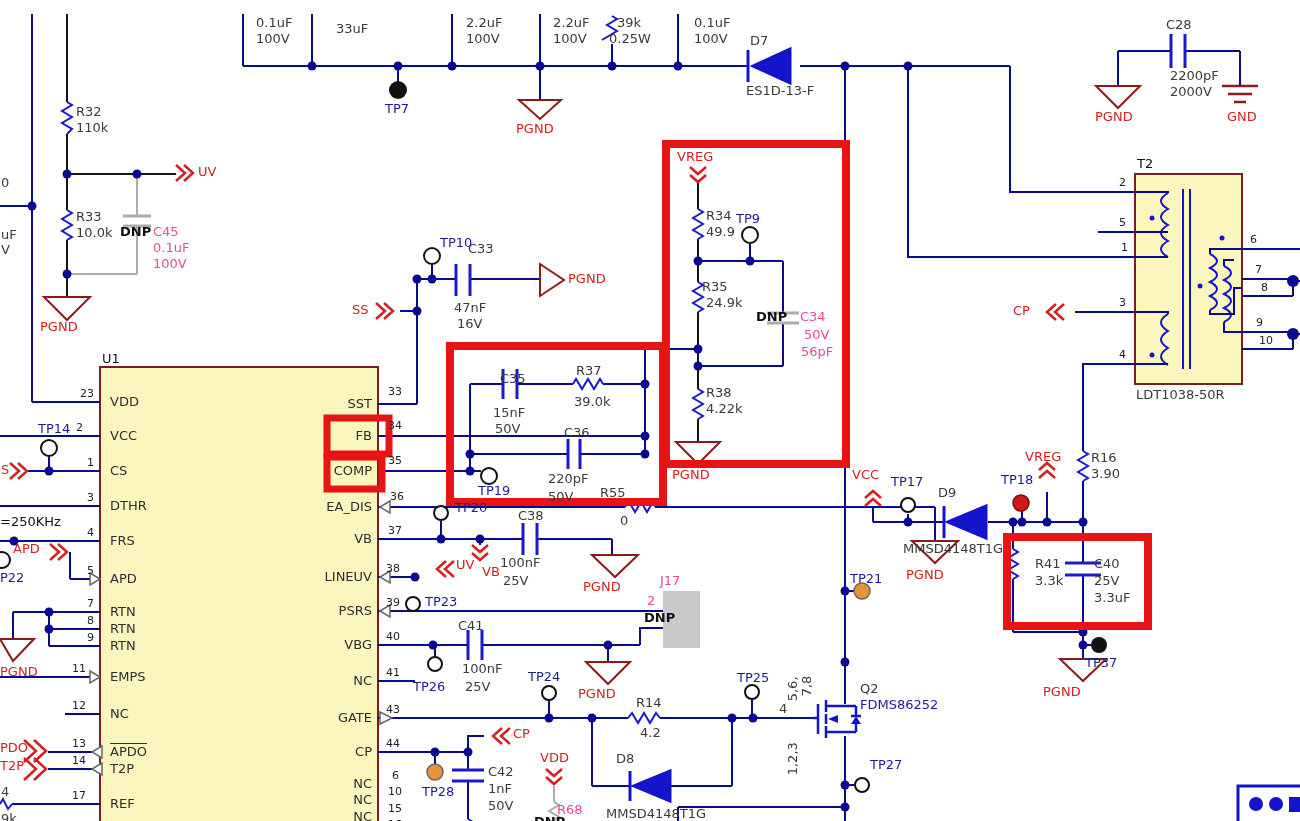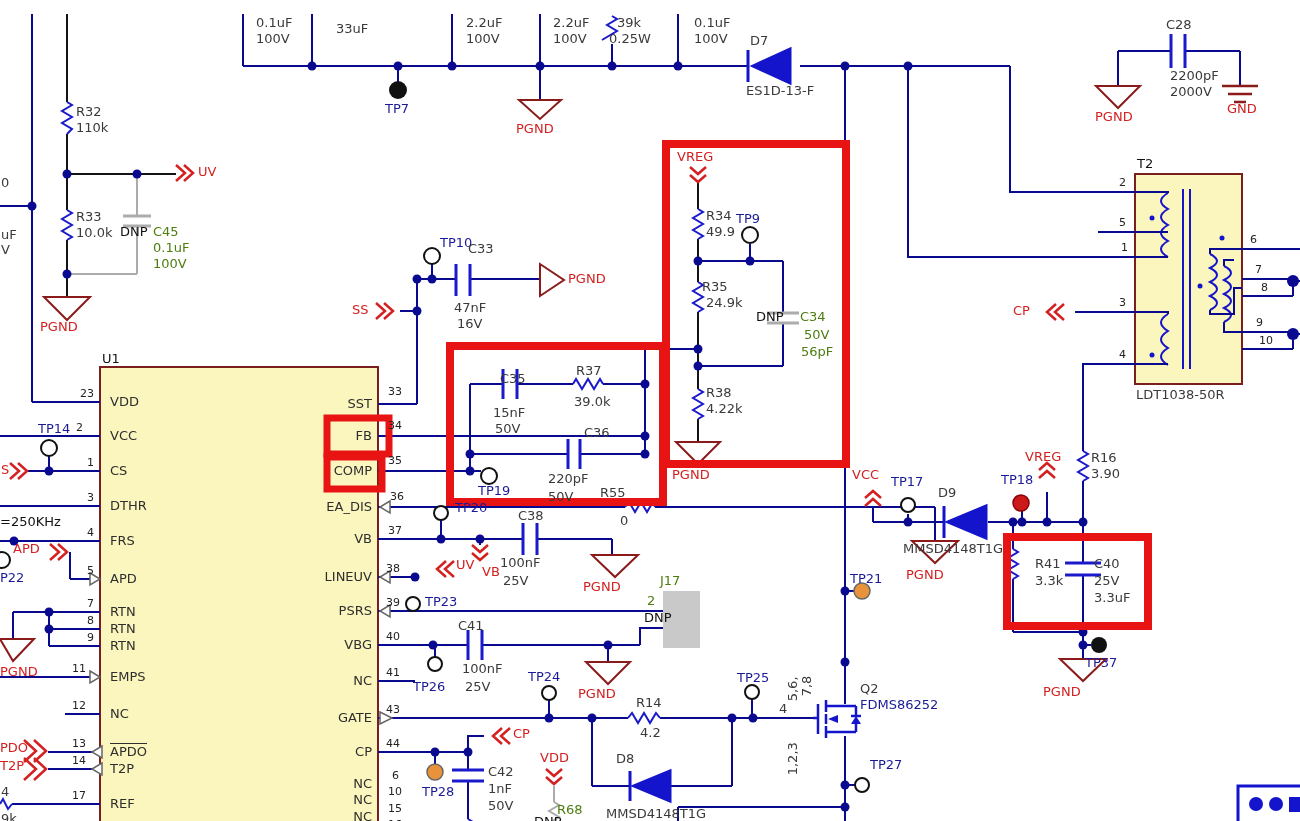--- a/index.html
+++ b/index.html
@@ -2,23 +2,23 @@
 <html><head>
 <meta charset="utf-8">
 <style>
   html,body{margin:0;padding:0;background:#fff;}
   #stage{position:relative;width:1300px;height:821px;overflow:hidden;background:#fff;
          font-family:"DejaVu Sans",sans-serif;margin-top:14px;}
   svg{position:absolute;left:0;top:0;}
   .L{position:absolute;font-size:13px;line-height:1.1;color:#3a3a3a;white-space:nowrap;z-index:5;}
   .red{color:#d42020;}
   .tp{color:#1a1a99;}
-  .gy{color:#4d7c0f;}
+  .gy{color:#ec4899;}
   .bk{color:#111;}
-  .b{font-weight:normal;}
+  .b{font-weight:bold;}
   .num{font-size:11px;color:#222;}
   .pin{font-size:13px;color:#2e2e2e;}
   .ra{text-align:right;}
   .ov{text-decoration:overline;}
   .vrt{transform:rotate(-90deg);transform-origin:0 100%;}
 </style>
 </head>
 <body>
 
 <div id="stage">
@@ -273,21 +273,21 @@
 <span class="L" style="left:694px;top:18px">100V</span>
 <span class="L" style="left:750px;top:20px">D7</span>
 <span class="L" style="left:746px;top:70px">ES1D-13-F</span>
 <span class="L tp" style="left:385px;top:88px">TP7</span>
 <span class="L red" style="left:516px;top:108px">PGND</span>
 
 <span class="L" style="left:1166px;top:4px">C28</span>
 <span class="L" style="left:1170px;top:55px">2200pF</span>
 <span class="L" style="left:1170px;top:71px">2000V</span>
 <span class="L red" style="left:1095px;top:96px">PGND</span>
-<span class="L red" style="left:1227px;top:88px">GND</span>
+<span class="L red" style="left:1227px;top:96px">GND</span>
 
 <span class="L" style="left:1px;top:162px">0</span>
 <span class="L" style="left:1px;top:214px">uF</span>
 <span class="L" style="left:1px;top:229px">V</span>
 
 <span class="L" style="left:76px;top:91px">R32</span>
 <span class="L" style="left:76px;top:107px">110k</span>
 <span class="L red" style="left:198px;top:151px">UV</span>
 <span class="L" style="left:76px;top:196px">R33</span>
 <span class="L" style="left:76px;top:212px">10.0k</span>
@@ -373,21 +373,21 @@
 <span class="L" style="left:454px;top:287px">47nF</span>
 <span class="L" style="left:457px;top:303px">16V</span>
 <span class="L red" style="left:568px;top:258px">PGND</span>
 <span class="L red" style="left:352px;top:289px">SS</span>
 
 <span class="L" style="left:500px;top:358px">C35</span>
 <span class="L" style="left:493px;top:392px">15nF</span>
 <span class="L" style="left:495px;top:408px">50V</span>
 <span class="L" style="left:576px;top:350px">R37</span>
 <span class="L" style="left:574px;top:381px">39.0k</span>
-<span class="L" style="left:584px;top:412px">C36</span>
+<span class="L" style="left:564px;top:412px">C36</span>
 <span class="L" style="left:548px;top:458px">220pF</span>
 <span class="L" style="left:548px;top:476px">50V</span>
 <span class="L tp" style="left:478px;top:470px">TP19</span>
 <span class="L" style="left:600px;top:472px">R55</span>
 <span class="L" style="left:620px;top:500px">0</span>
 <span class="L red" style="left:906px;top:554px">PGND</span>
 
 <span class="L red" style="left:677px;top:136px">VREG</span>
 <span class="L" style="left:706px;top:195px">R34</span>
 <span class="L" style="left:706px;top:211px">49.9</span>

